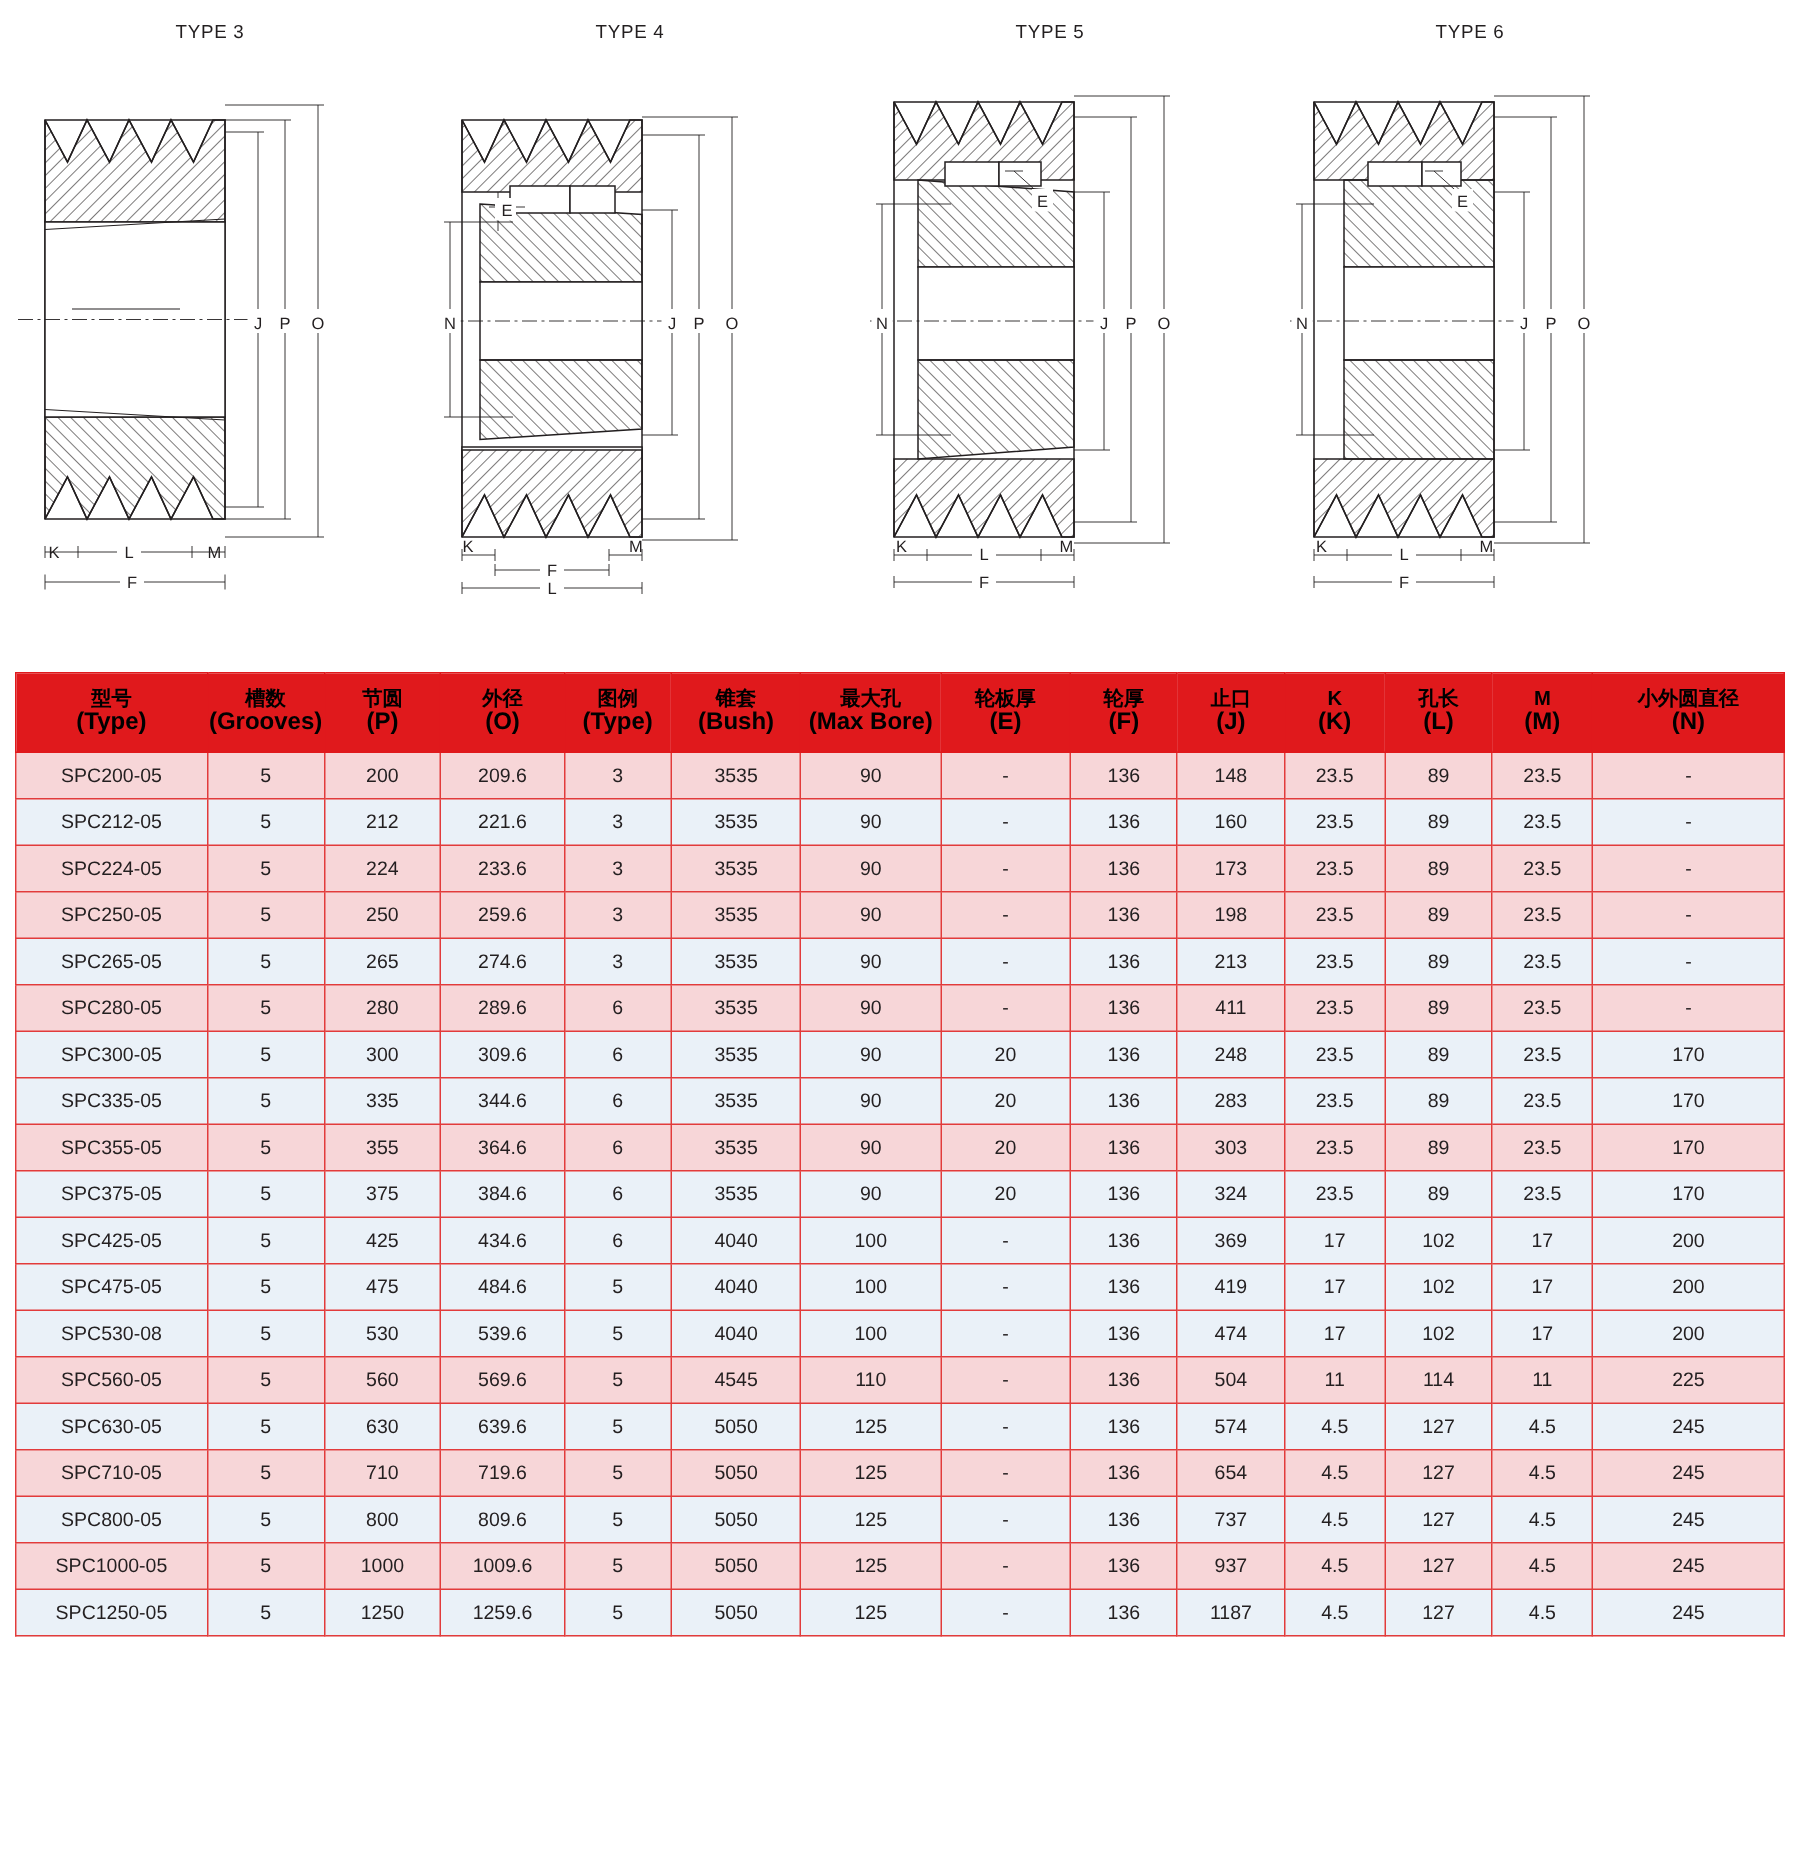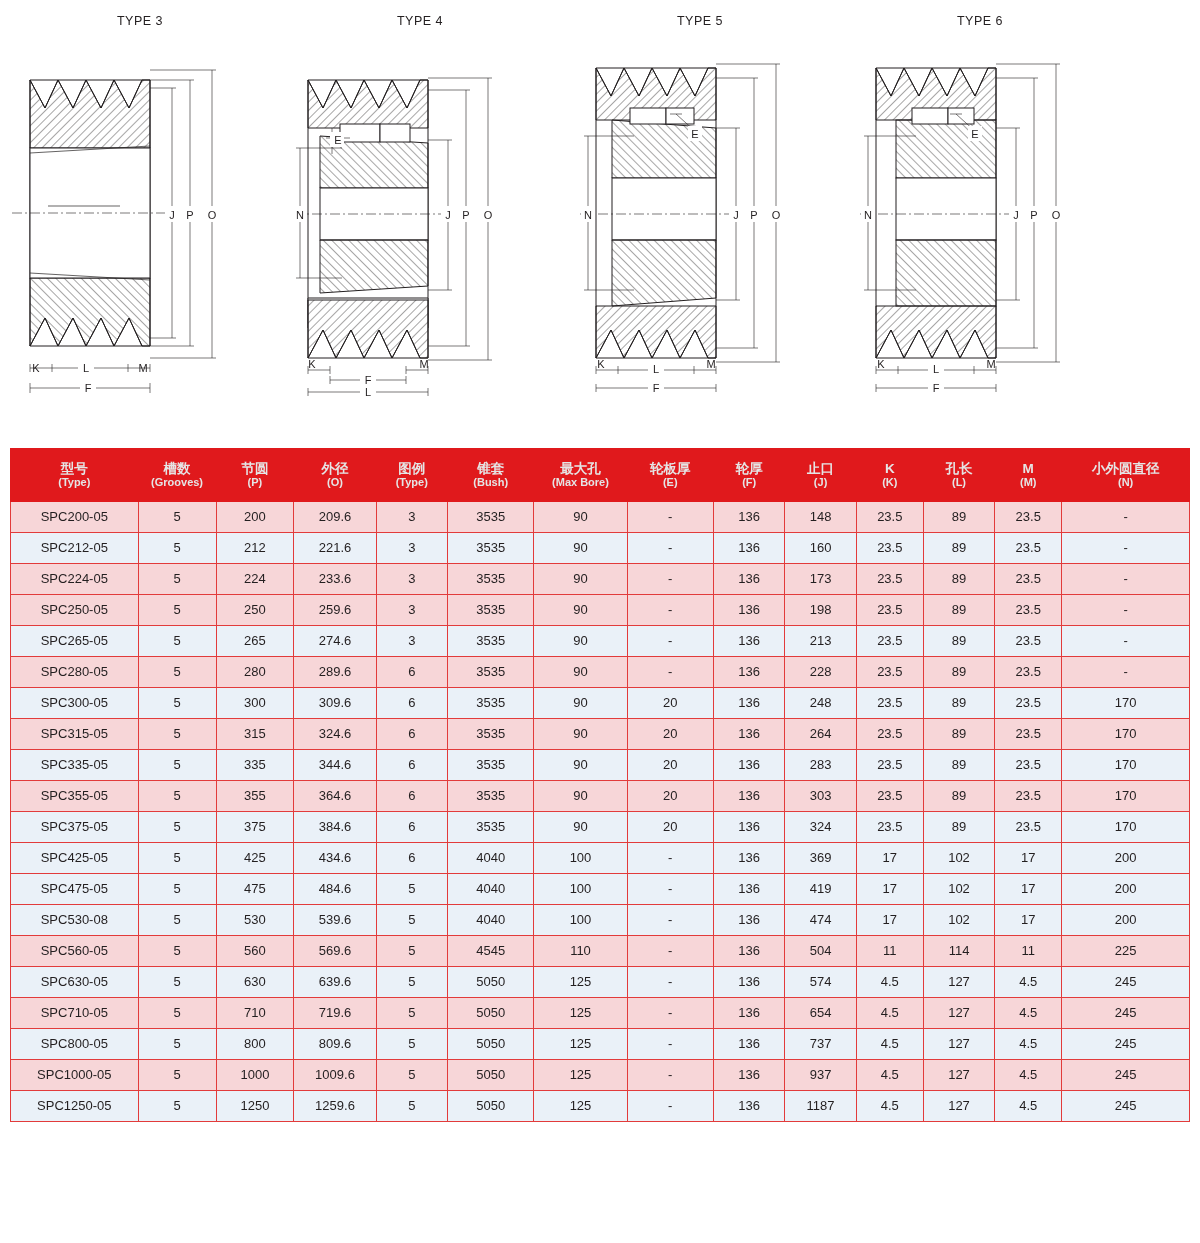--- a/index.html
+++ b/index.html
@@ -66,30 +66,30 @@
     border: 1px solid #e23b3b;
     text-align: center;
     font-size: 13px;
     color: #231f20;
     padding: 0;
     height: 30px;
     line-height: 1.05;
   }
   table.spec thead th {
     background: #e0191c;
-    color: #e5e5e5;
+    color: #000000;
     font-weight: 700;
     height: 52px;
     border: 1px solid #e0191c;
     font-size: 13.5px;
   }
   table.spec thead th .sub {
     display: block;
     font-weight: 700;
-    font-size: 11px;
+    font-size: 16px;
     margin-top: 1px;
   }
   table.spec thead th .main {
     display: block;
   }
   tr.r-pink td {
     background: #f7d6d8;
   }
   tr.r-blue td {
     background: #eaf1f8;
@@ -508,53 +508,37 @@
           <tr class="r-pink">
             <td>SPC280-05</td>
             <td>5</td>
             <td>280</td>
             <td>289.6</td>
             <td>6</td>
             <td>3535</td>
             <td>90</td>
             <td>-</td>
             <td>136</td>
-            <td>228</td>
+            <td>411</td>
             <td>23.5</td>
             <td>89</td>
             <td>23.5</td>
             <td>-</td>
           </tr>
           <tr class="r-blue">
             <td>SPC300-05</td>
             <td>5</td>
             <td>300</td>
             <td>309.6</td>
             <td>6</td>
             <td>3535</td>
             <td>90</td>
             <td>20</td>
             <td>136</td>
             <td>248</td>
-            <td>23.5</td>
-            <td>89</td>
-            <td>23.5</td>
-            <td>170</td>
-          </tr>
-          <tr class="r-pink">
-            <td>SPC315-05</td>
-            <td>5</td>
-            <td>315</td>
-            <td>324.6</td>
-            <td>6</td>
-            <td>3535</td>
-            <td>90</td>
-            <td>20</td>
-            <td>136</td>
-            <td>264</td>
             <td>23.5</td>
             <td>89</td>
             <td>23.5</td>
             <td>170</td>
           </tr>
           <tr class="r-blue">
             <td>SPC335-05</td>
             <td>5</td>
             <td>335</td>
             <td>344.6</td>

